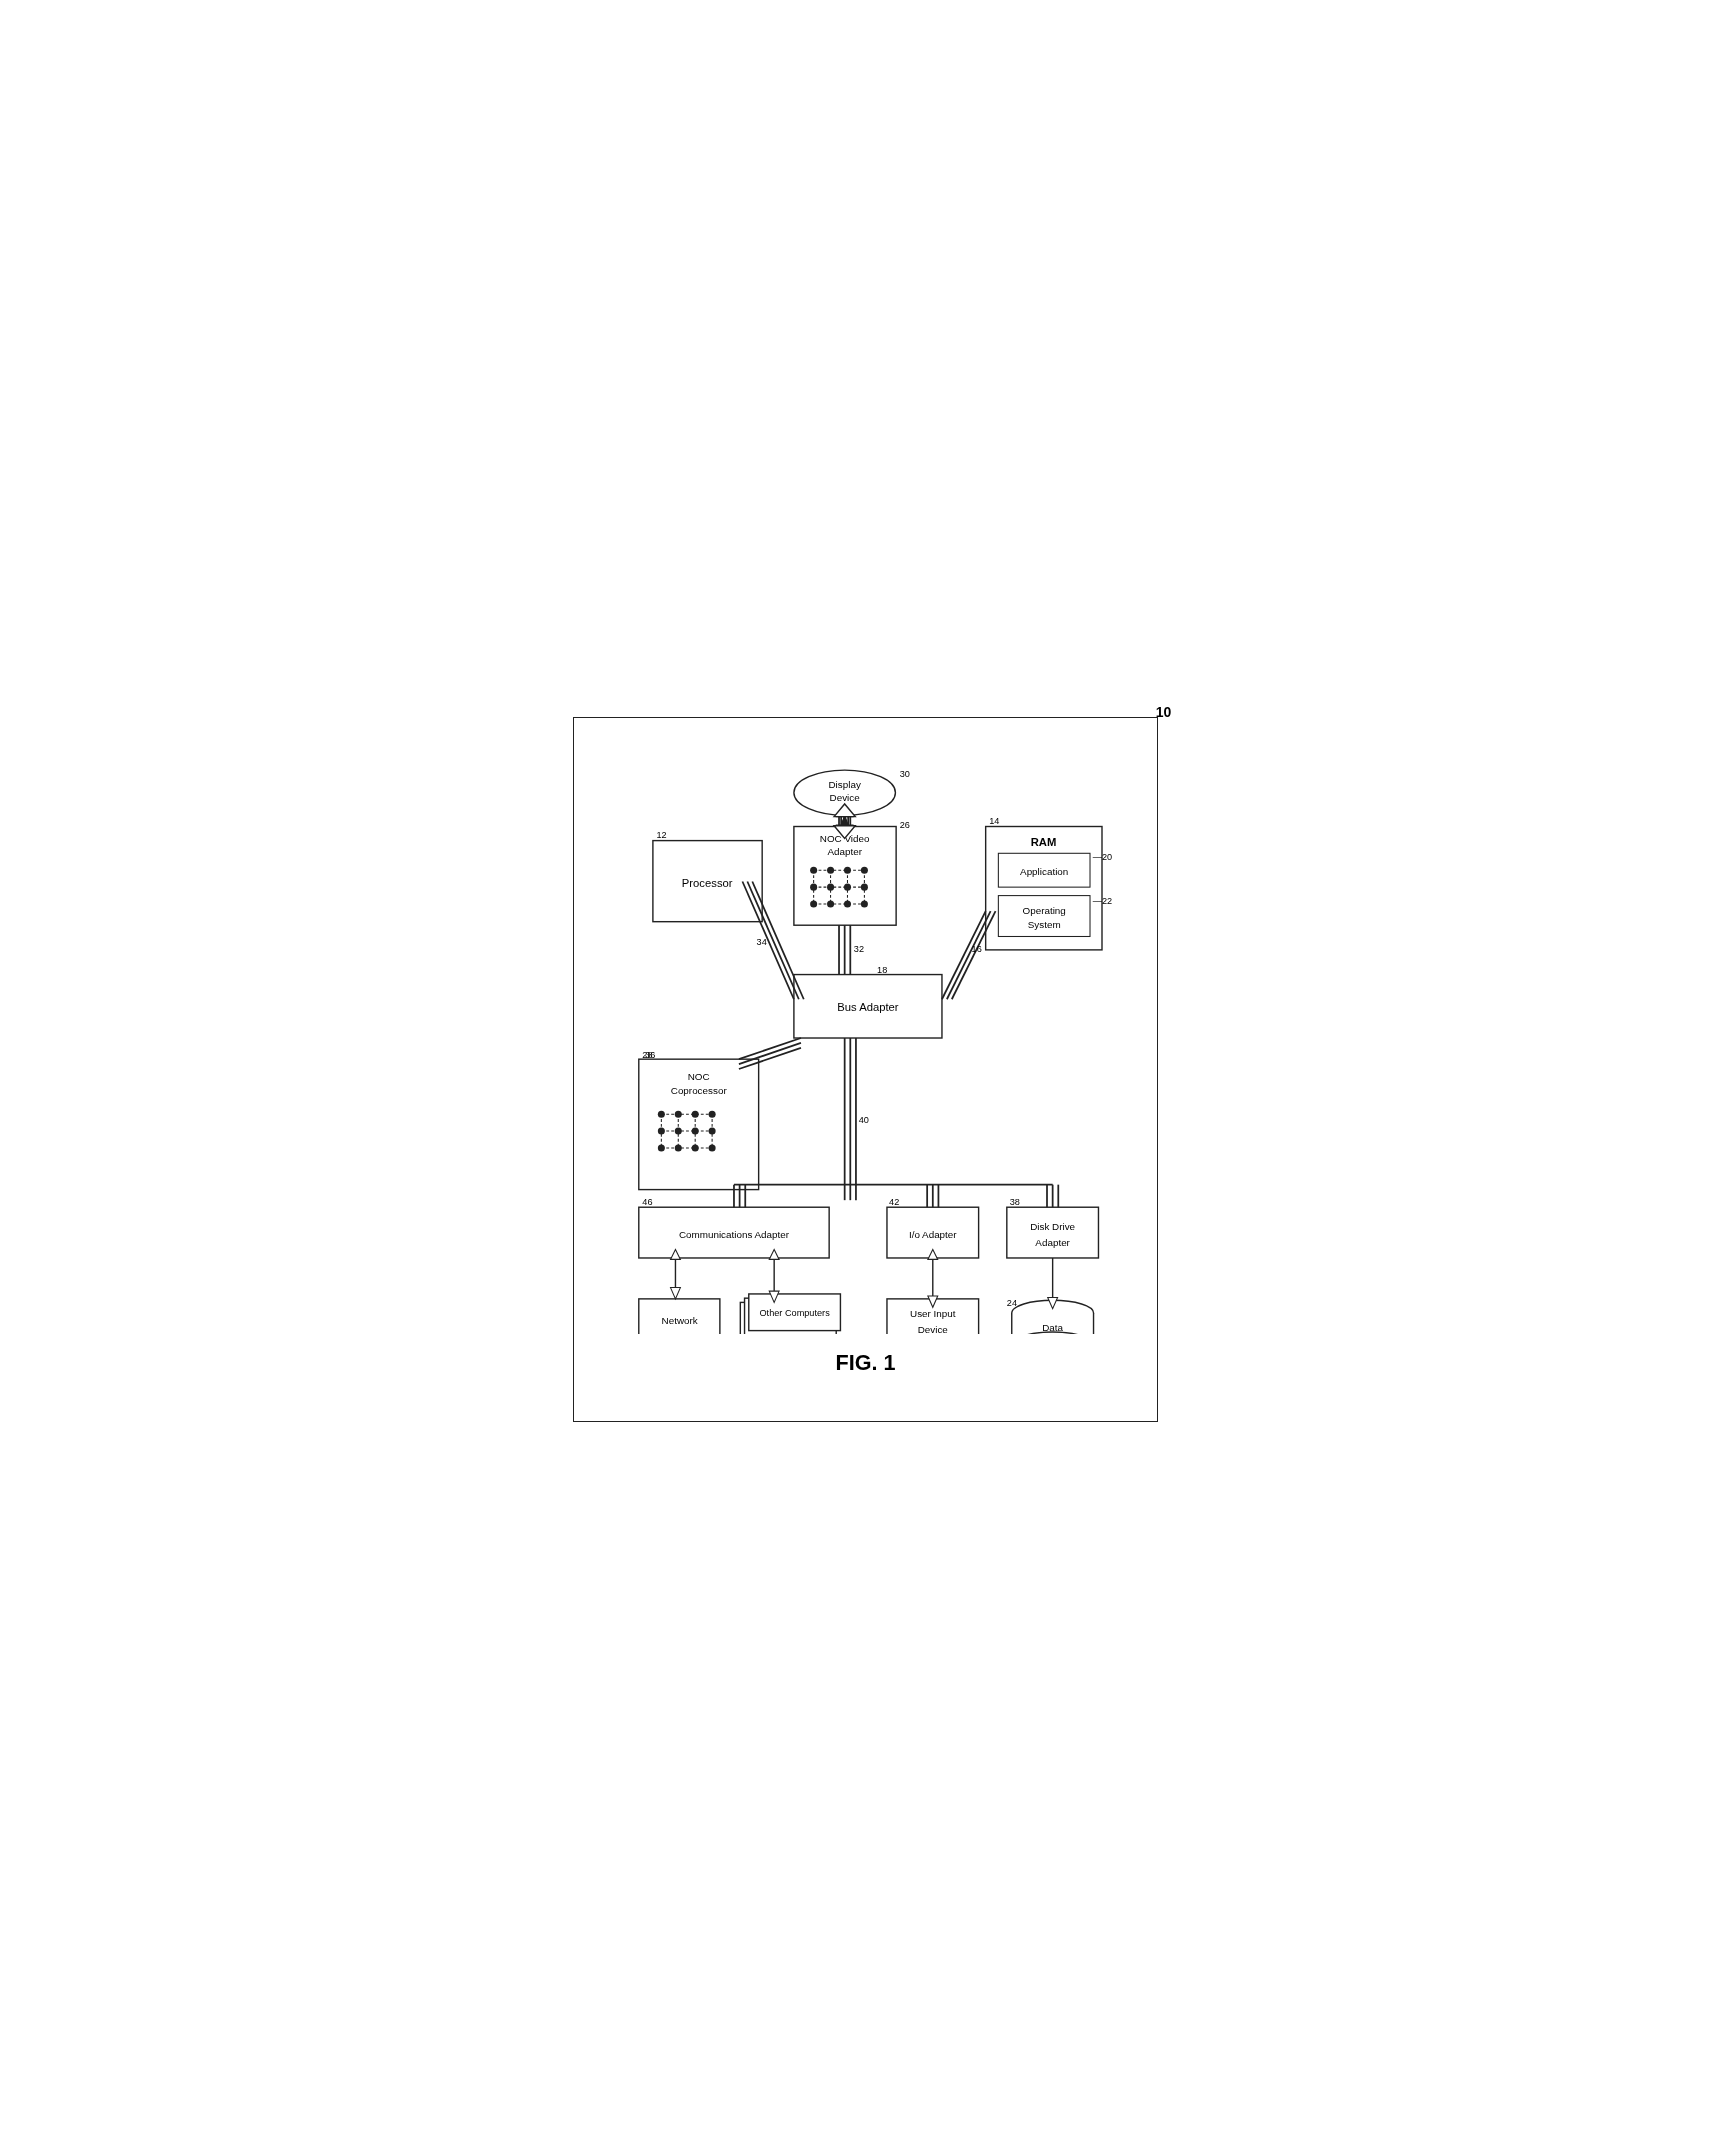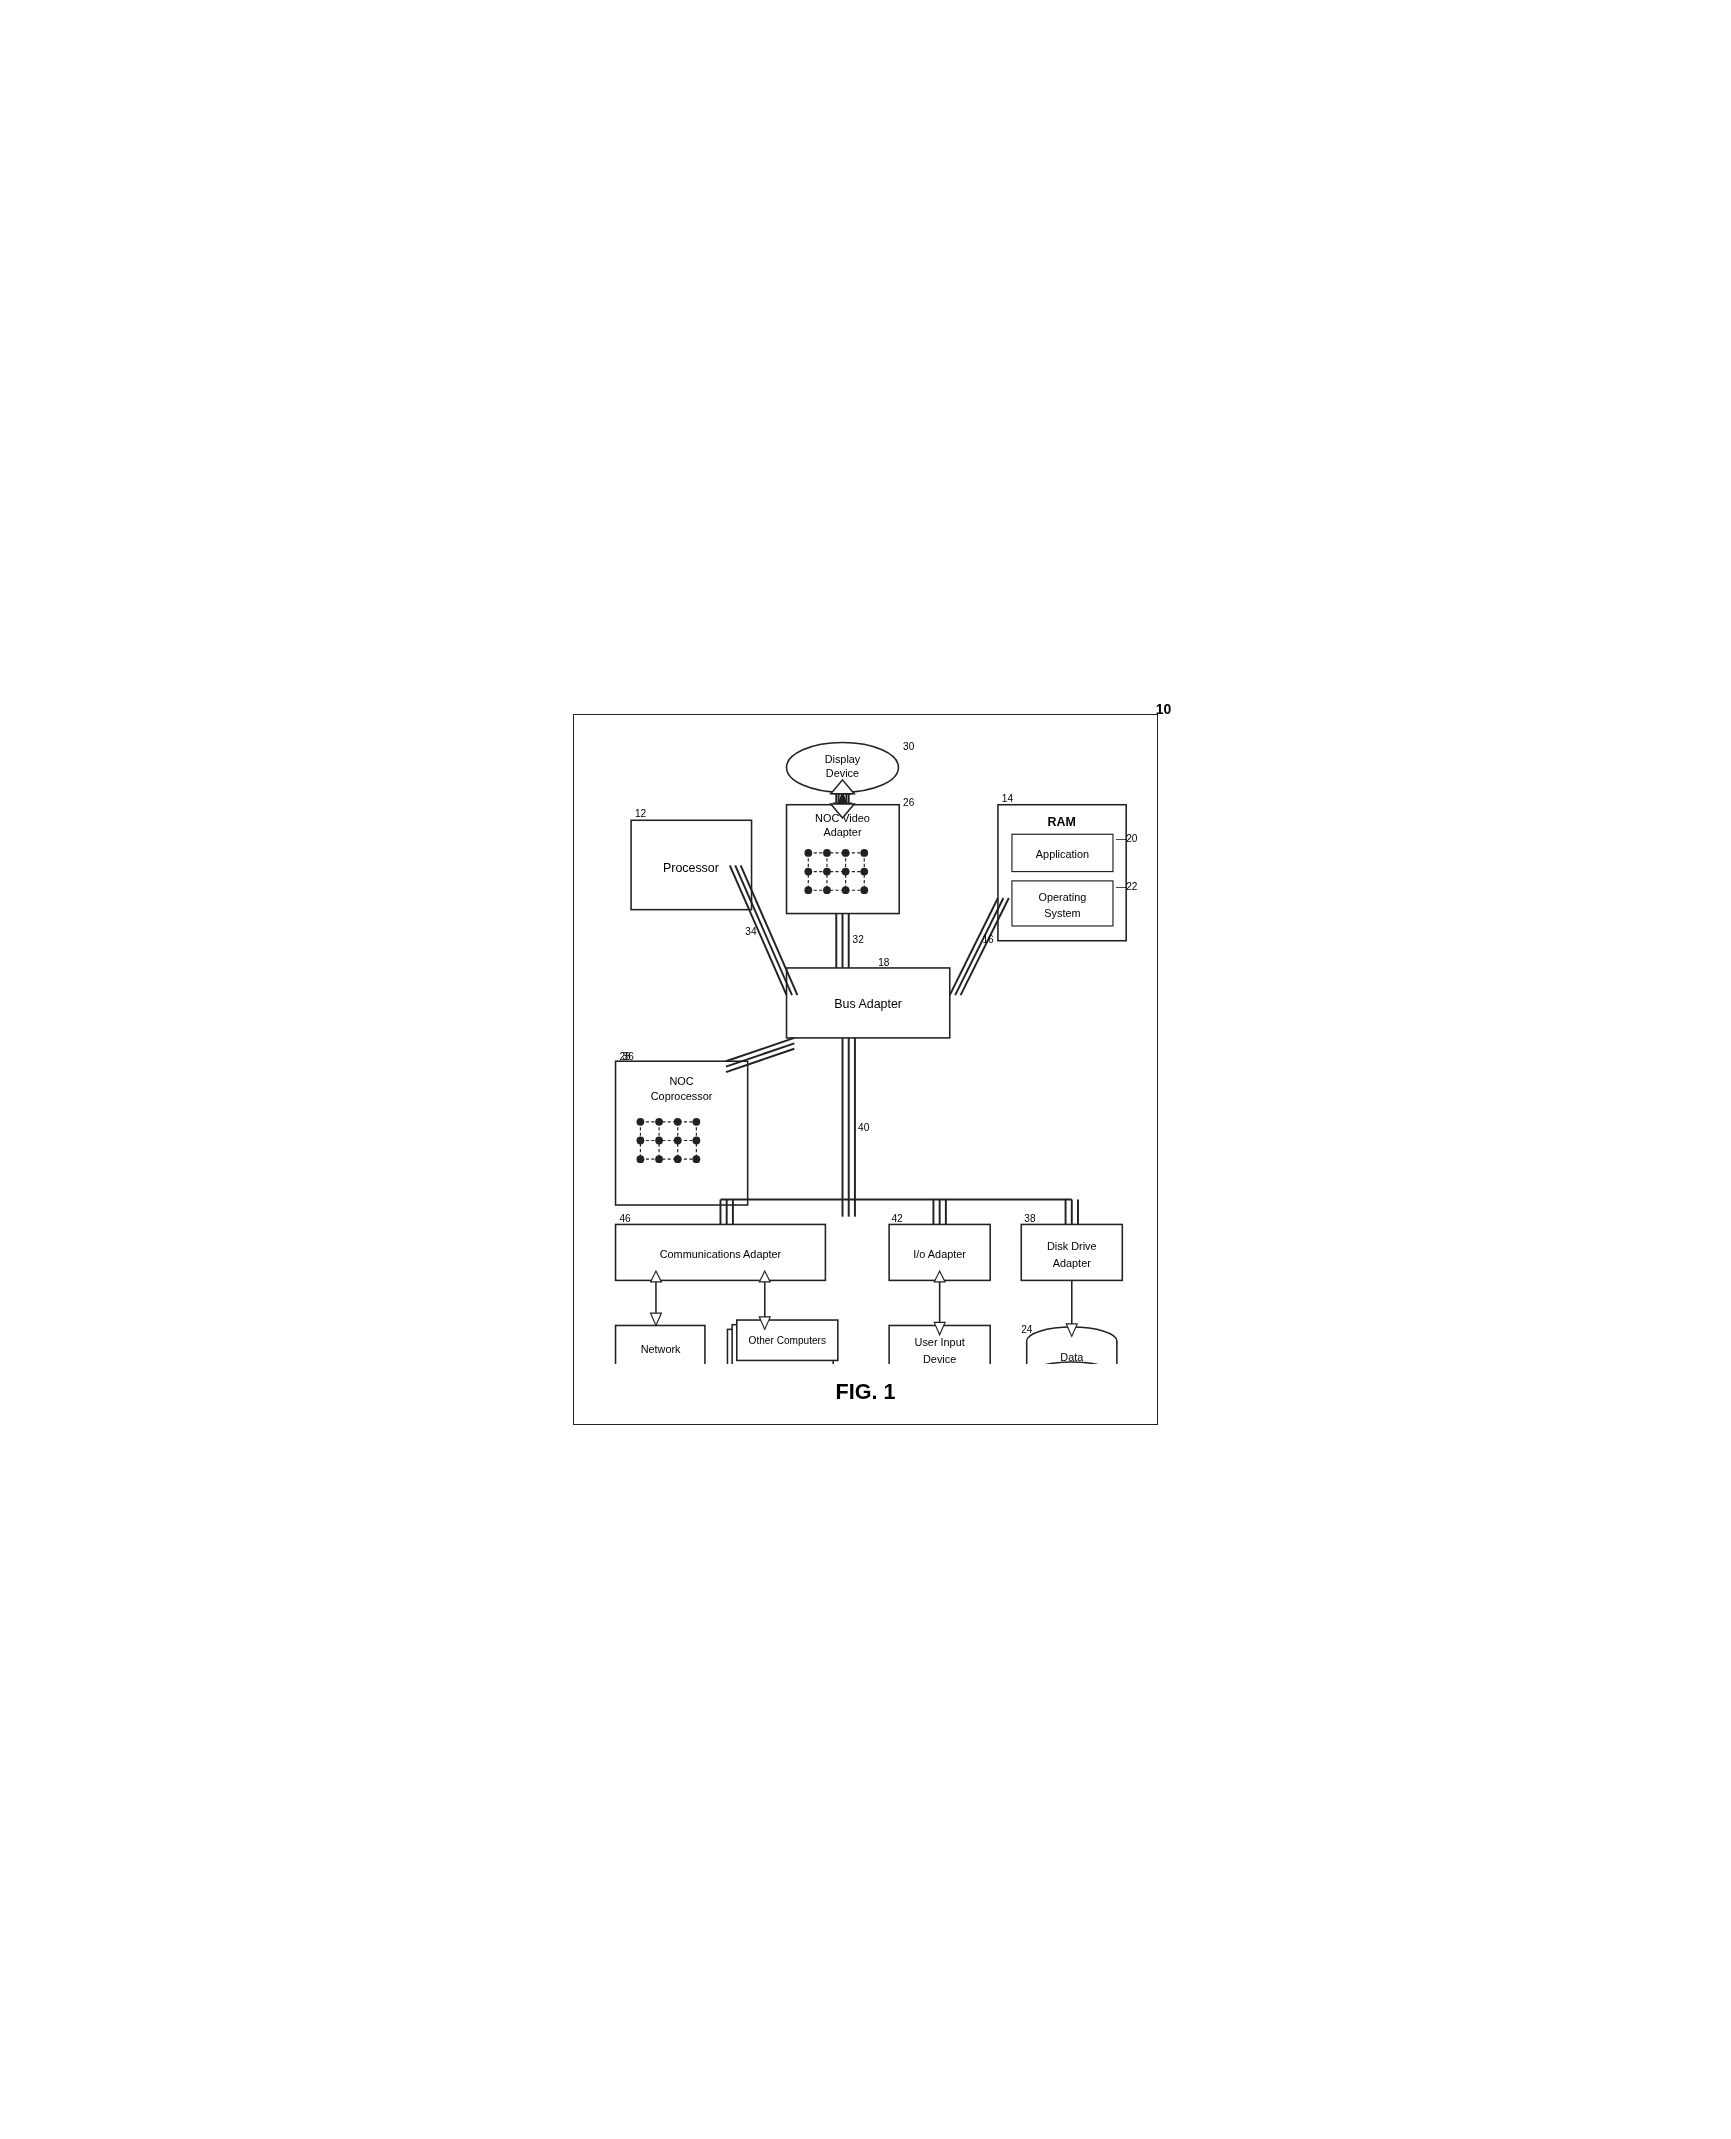--- a/index.html
+++ b/index.html
@@ -13,21 +13,21 @@
       padding: 15.4px;
     }
     .page-container {
       width: 601px;
       background: #fff;
       position: relative;
     }
     .diagram-border {
       border: 1.5px solid #222;
       position: relative;
-      padding: 12px;
+      padding: 38px;
       margin: 7.7px;
     }
     .corner-label {
       position: absolute;
       top: -14px;
       right: -14px;
       font-size: 14px;
       font-weight: bold;
     }
     svg.diagram {

